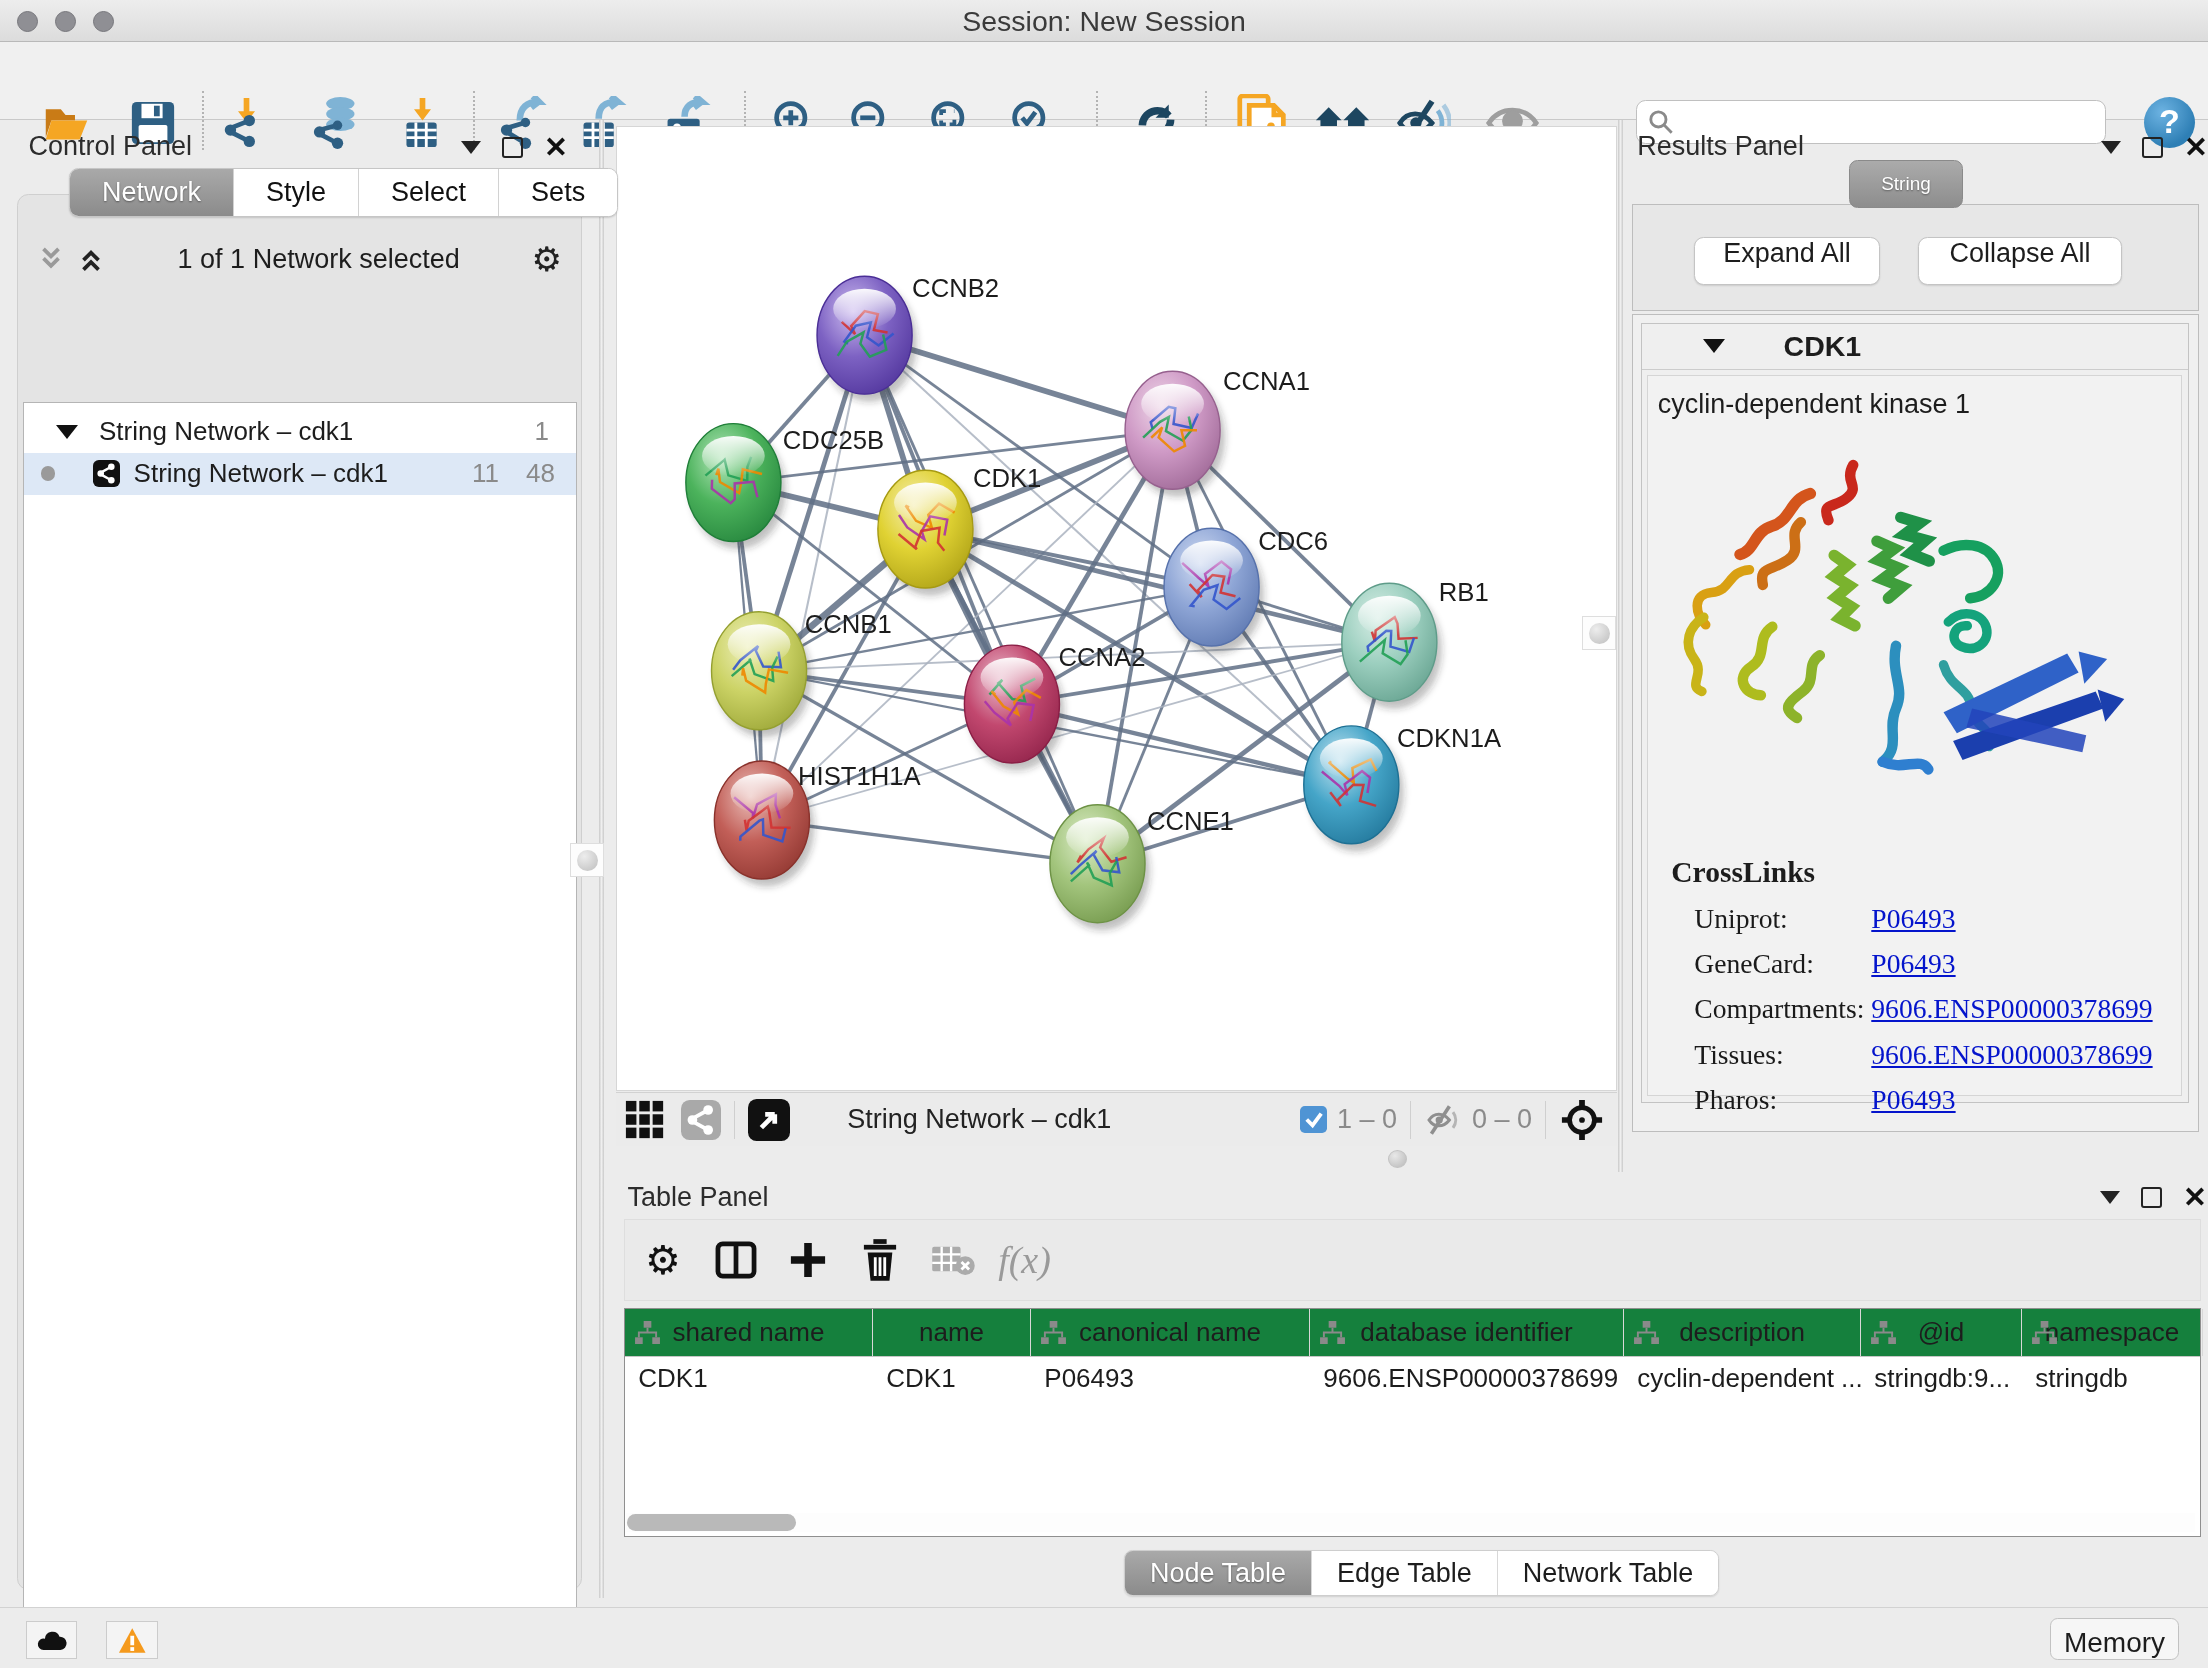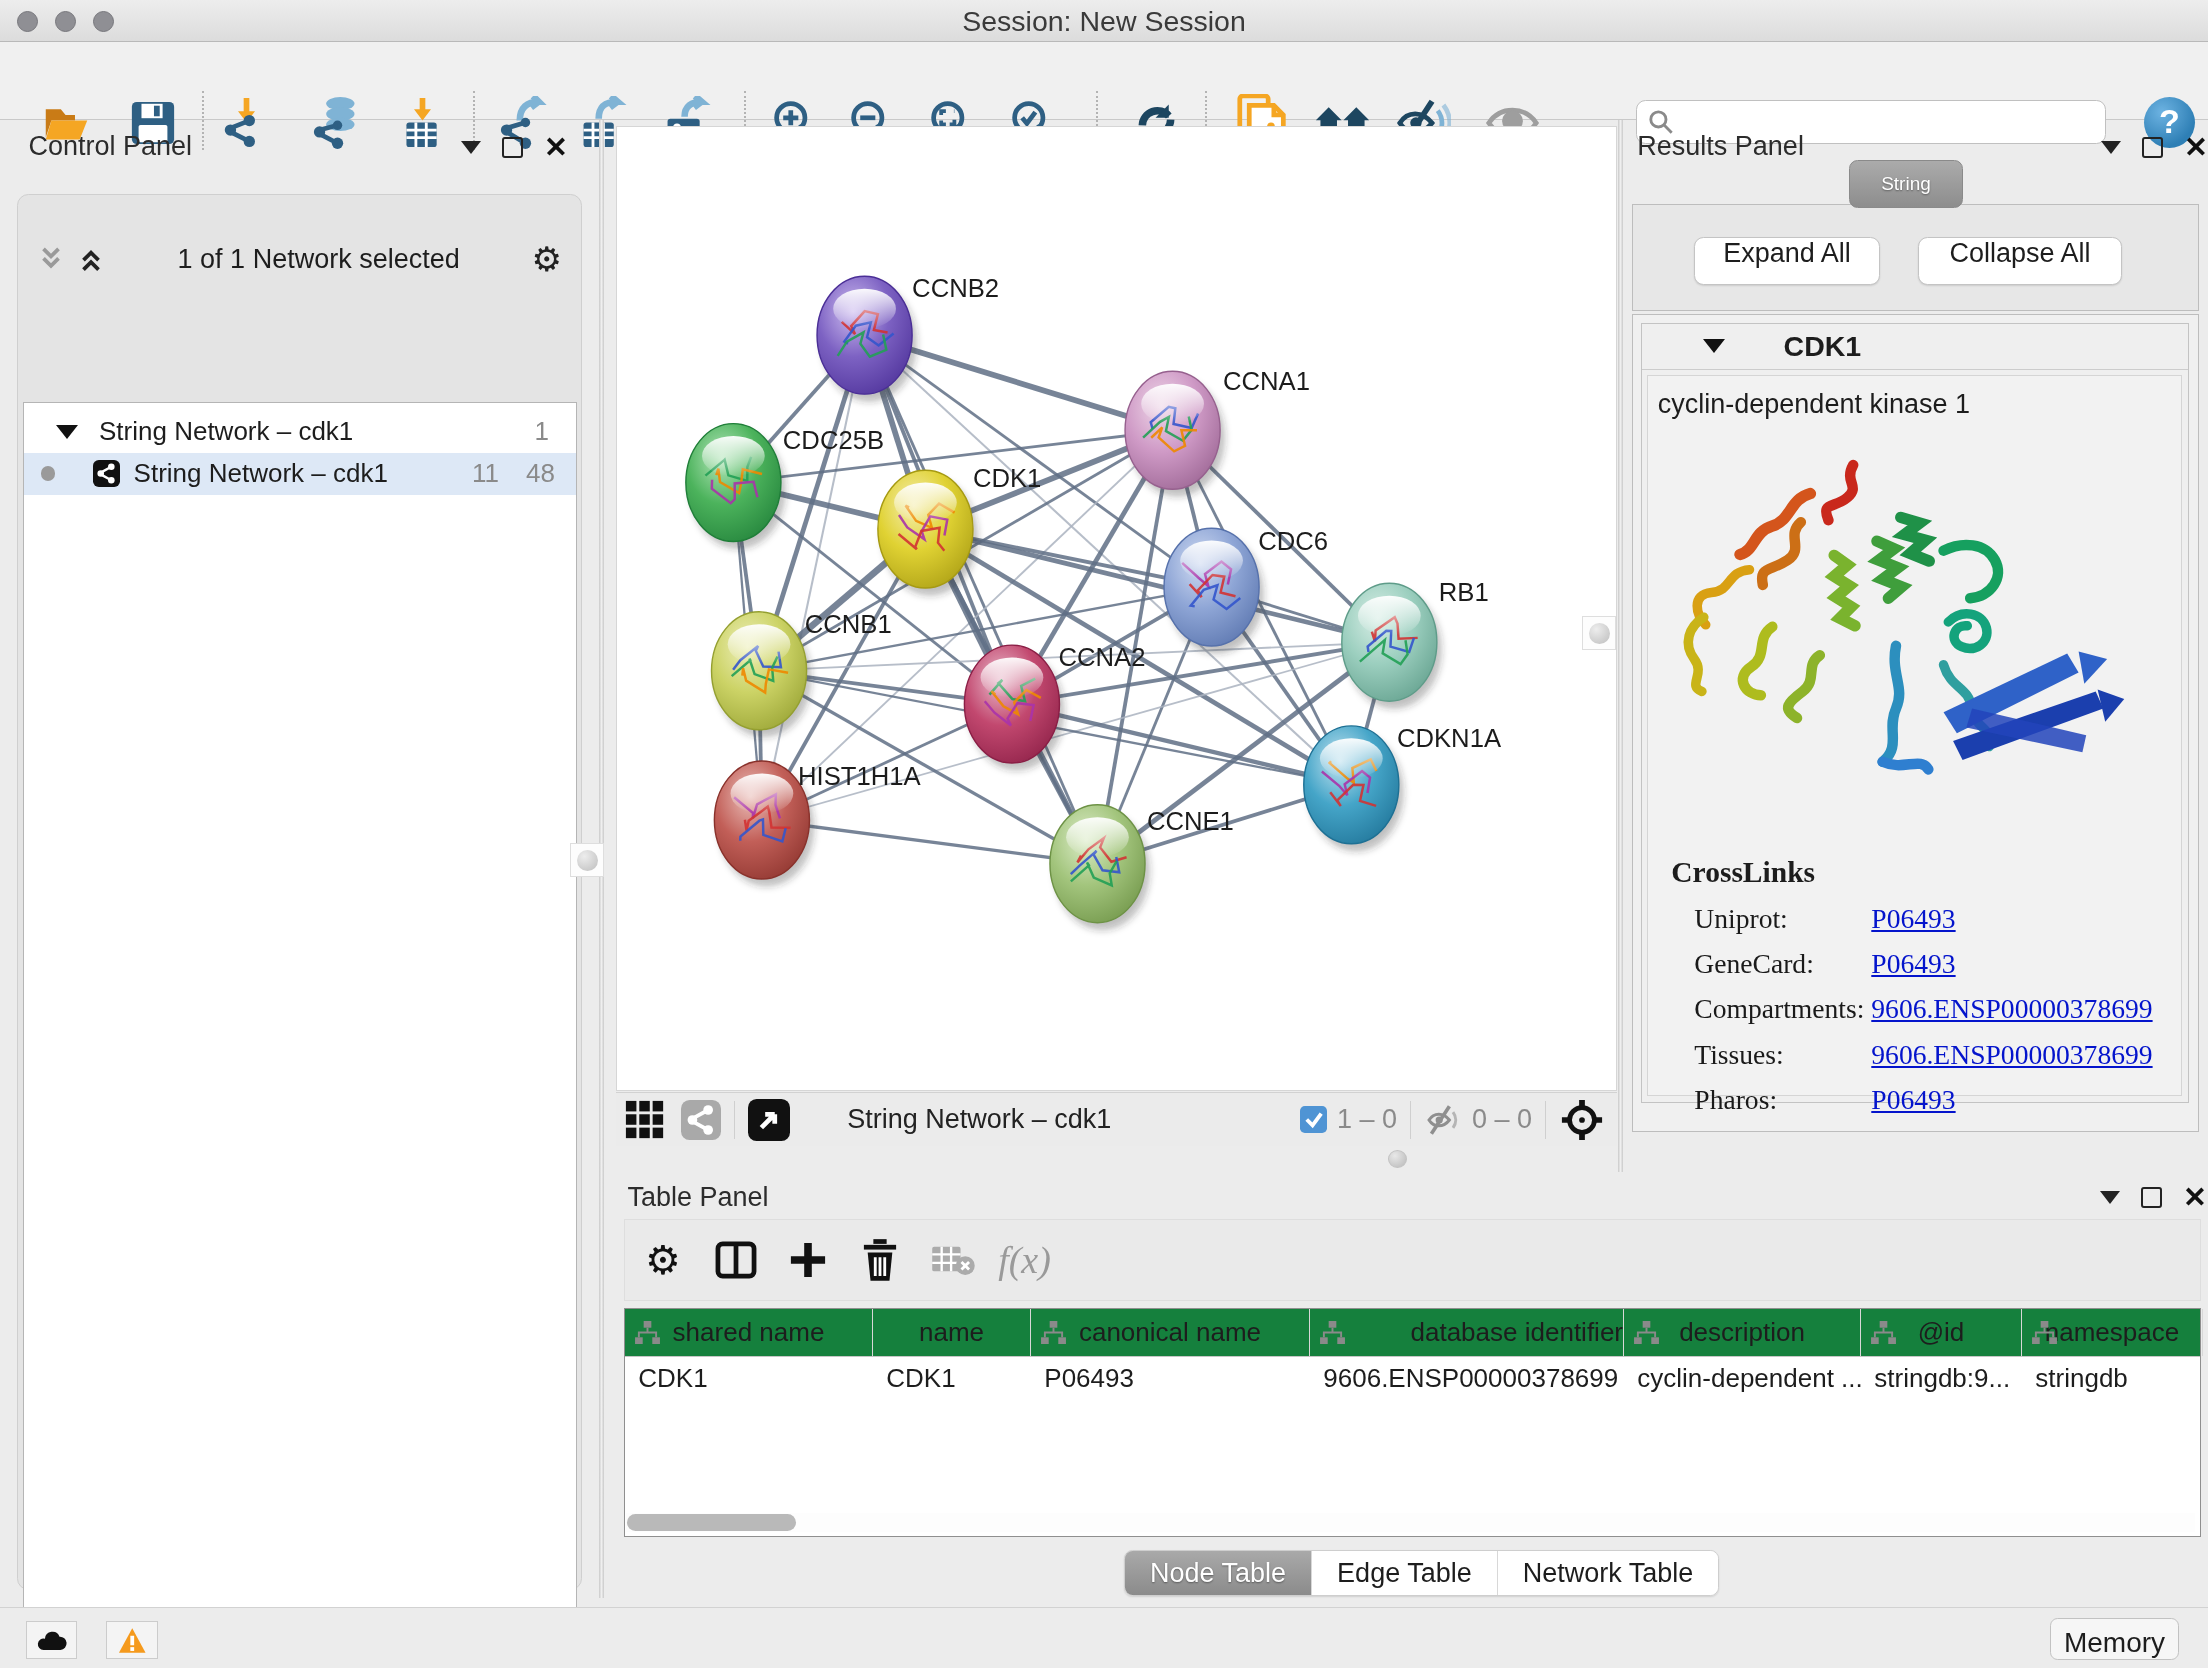--- a/index.html
+++ b/index.html
@@ -275,20 +275,26 @@
 </div>
 
 <div class="abs" style="left:0;top:120px;width:599px;height:1478px">
   <div class="abs panel-title" style="left:28.5px;top:11.4px">Control Panel</div>
   <div class="winctl" style="left:461px;top:17px">
     <span class="wc-collapse"></span>
     <span class="wc-float"></span>
     <span class="wc-close">✕</span>
   </div>
   <div id="cp-box" class="abs" style="top:74px"></div>
+  <div class="seg" style="left:69px;top:48px" id="cp-tabs">
+      <div class="tab sel" style="padding: 0px 32px;">Network</div>
+      <div class="tab" style="padding: 0px 32px;">Style</div>
+      <div class="tab" style="padding: 0px 32px;">Select</div>
+      <div class="tab" style="padding: 0px 32px;">Sets</div>
+    </div>
   <div class="abs" style="left:23px;top:116px;width:554px;height:46px;display:flex;align-items:center">
     <svg width="30" height="28.5" viewBox="0 0 32 30" style="margin-left:13.3px">
         <path d="M8 4l8 8 8-8M8 14l8 8 8-8" stroke="#9a9a9a" stroke-width="4" fill="none"></path>
       </svg>
     <svg width="30" height="28.5" viewBox="0 0 32 30" style="margin-left:9.5px">
         <path d="M8 26l8-8 8 8M8 16l8-8 8 8" stroke="#222" stroke-width="4" fill="none"></path>
       </svg>
     <div style="flex:1;text-align:center;font-size:27px">1 of 1 Network selected</div>
     <div style="font-size:34px;margin-right:15px;color:#222">⚙</div>
   </div>
@@ -729,21 +735,21 @@
         <svg width="25" height="23" viewBox="0 0 26 24">
           <g fill="#8a8a8a">
             <rect x="9" y="0" width="8" height="7"></rect>
             <path d="M13 7v5M4 17v-5h18v5" stroke="#8a8a8a" stroke-width="2" fill="none"></path>
             <rect x="0" y="17" width="8" height="7"></rect>
             <rect x="18" y="17" width="8" height="7"></rect>
           </g>
         </svg>
         <span>canonical name</span>
       </div>
-      <div class="th" style="width: 314px; justify-content: flex-end;">
+      <div class="th" style="width: 314px;">
         <svg width="25" height="23" viewBox="0 0 26 24">
           <g fill="#8a8a8a">
             <rect x="9" y="0" width="8" height="7"></rect>
             <path d="M13 7v5M4 17v-5h18v5" stroke="#8a8a8a" stroke-width="2" fill="none"></path>
             <rect x="0" y="17" width="8" height="7"></rect>
             <rect x="18" y="17" width="8" height="7"></rect>
           </g>
         </svg>
         <span>database identifier</span>
       </div>

